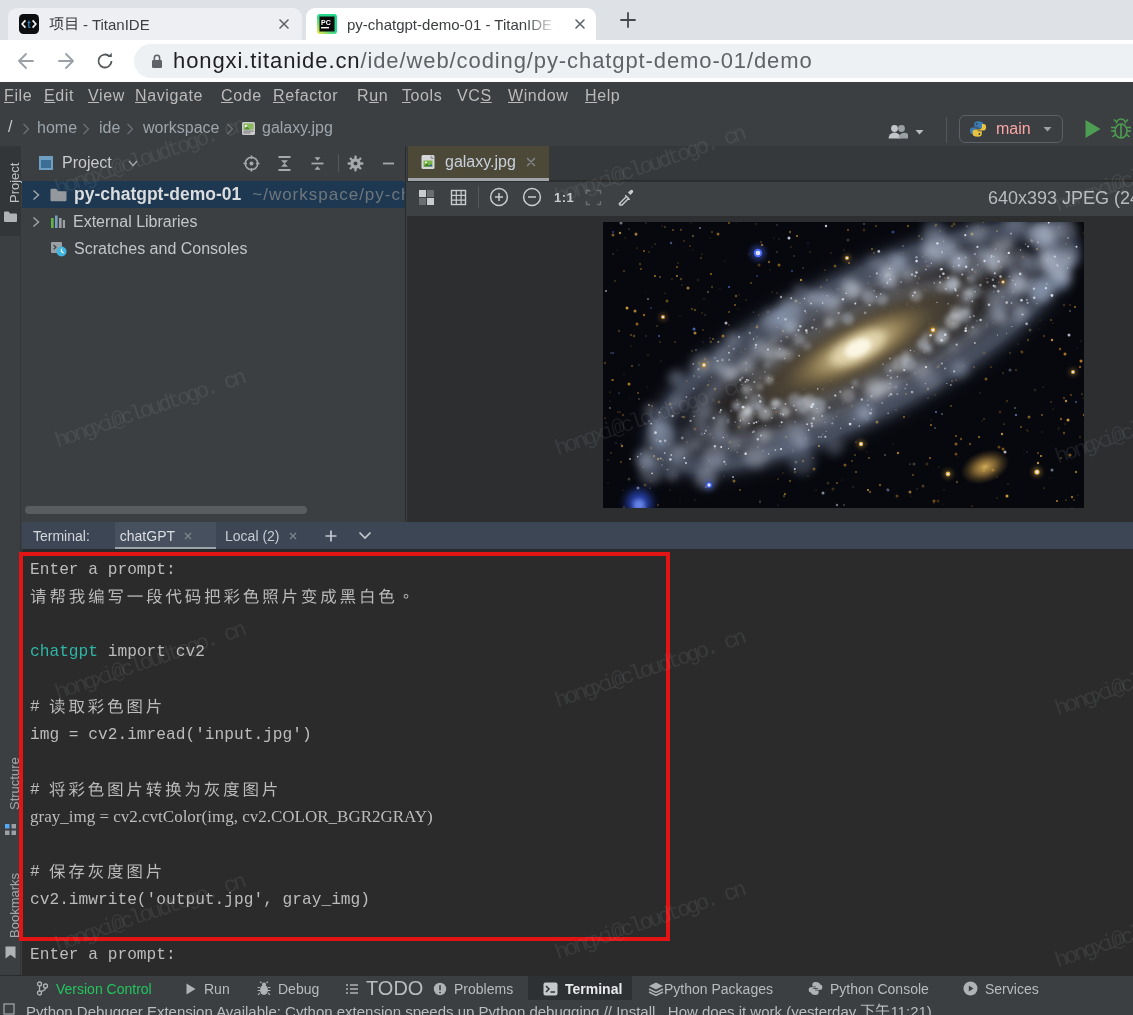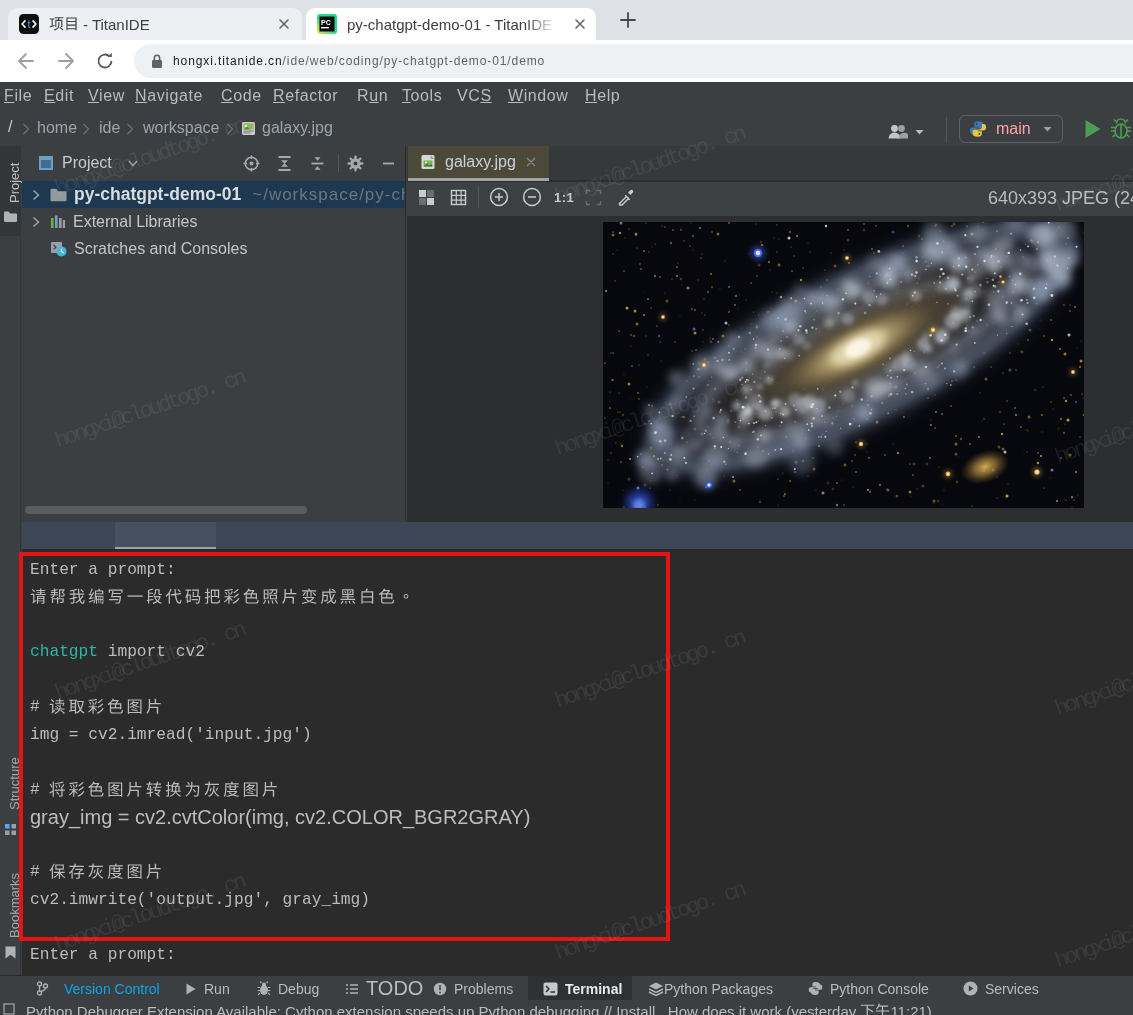--- a/index.html
+++ b/index.html
@@ -72,21 +72,21 @@
         <svg width="20" height="20" viewBox="0 0 20 20">
           <path d="M16.5 10 a6.5 6.5 0 1 1 -1.9 -4.6" stroke="#54585c" stroke-width="1.8" fill="none"></path>
           <path d="M16.8 1.8 V6 H12.6 Z" fill="#54585c"></path>
         </svg>
       </div>
       <div class="abs row" style="left:134px;top:4px;width:1100px;height:34px;background:#eef1f3;border-radius:17px;padding-left:16px">
         <svg width="14" height="16" viewBox="0 0 14 16">
           <rect x="2" y="7" width="10" height="8" rx="1.2" fill="#5f6368"></rect>
           <path d="M4.4 7 V4.8 a2.6 2.6 0 0 1 5.2 0 V7" stroke="#5f6368" stroke-width="1.6" fill="none"></path>
         </svg>
-        <span style="margin-left:9px;font-size:12px;color:#202124;white-space:nowrap;letter-spacing:0.9px">hongxi.titanide.cn<span style="color:#5f6368">/ide/web/coding/py-chatgpt-demo-01/demo</span></span>
+        <span style="margin-left:9px;font-size:22px;color:#202124;white-space:nowrap;letter-spacing:0.9px">hongxi.titanide.cn<span style="color:#5f6368">/ide/web/coding/py-chatgpt-demo-01/demo</span></span>
       </div>
     </div>
     <div class="abs" style="left:0;top:82px;width:1133px;height:30px;background:#3c3f41;color:#bbbbbb;font-size:16px">
       <div class="abs" style="left:4px;top:5px;letter-spacing:0.6px"><u>F</u>ile</div>
       <div class="abs" style="left:44px;top:5px;letter-spacing:0.6px"><u>E</u>dit</div>
       <div class="abs" style="left:88px;top:5px;letter-spacing:0.6px"><u>V</u>iew</div>
       <div class="abs" style="left:135px;top:5px;letter-spacing:0.6px"><u>N</u>avigate</div>
       <div class="abs" style="left:221px;top:5px;letter-spacing:0.6px"><u>C</u>ode</div>
       <div class="abs" style="left:273px;top:5px;letter-spacing:0.6px"><u>R</u>efactor</div>
       <div class="abs" style="left:357px;top:5px;letter-spacing:0.6px">R<u>u</u>n</div>
@@ -1596,20 +1596,45 @@
           <circle cx="101" cy="143" r="1.2" fill="#eef2ff" opacity="0.9"></circle>
 <ellipse cx="382" cy="245" rx="25" ry="16" transform="rotate(-20 382 245)" fill="url(#gm110)"></ellipse>
 <circle cx="36" cy="281" r="13" fill="#2e50d0" opacity="0.75" filter="url(#gb4)"></circle>
 <circle cx="36" cy="283" r="6" fill="#6e8cf0" opacity="0.9" filter="url(#gb2)"></circle>
 </svg>
       </div>
     </div>
     <div class="abs" style="left:22px;top:522px;width:1111px;height:453px;background:#2b2b2b"></div>
     <div class="abs" style="left:22px;top:522px;width:1111px;height:27px;background:#3d4654">
       <div class="abs" style="left:93px;top:0;width:101px;height:27px;background:#47505e;border-bottom:2px solid #9aa2ab"></div>
+      <div class="abs row" style="left:0;top:0;height:27px;width:700px;font-size:14px">
+        <span style="color:#d3d7db;margin-left:11px">Terminal:</span>
+        <span style="color:#dadee2;margin-left:30px">chatGPT</span>
+        <span style="margin-left:8px">
+          <svg width="10" height="10" viewBox="0 0 10 10">
+            <path d="M2 2 L8 8 M8 2 L2 8" stroke="#7d858e" stroke-width="1.2"></path>
+          </svg>
+        </span>
+        <span style="color:#c6ccd2;margin-left:32px">Local (2)</span>
+        <span style="margin-left:8px">
+          <svg width="10" height="10" viewBox="0 0 10 10">
+            <path d="M2 2 L8 8 M8 2 L2 8" stroke="#7d858e" stroke-width="1.2"></path>
+          </svg>
+        </span>
+        <span style="margin-left:26px">
+          <svg width="14" height="14" viewBox="0 0 14 14">
+            <path d="M7 1.5 V12.5 M1.5 7 H12.5" stroke="#c3c9cf" stroke-width="1.7"></path>
+          </svg>
+        </span>
+        <span style="margin-left:20px">
+          <svg width="14" height="9" viewBox="0 0 14 9">
+            <path d="M1.5 1.5 L7 7 L12.5 1.5" stroke="#c3c9cf" stroke-width="1.7" fill="none"></path>
+          </svg>
+        </span>
+      </div>
     </div>
     <div class="abs" style="left:19px;top:552px;width:651px;height:389px;border:4px solid #e21414;z-index:30"></div>
     <div class="abs row" style="left:30px;top:556.0px;height:27.5px;font-family:'Liberation Mono',monospace;font-size:16.2px;white-space:pre"><span style="color:#bcbcbc;letter-spacing:0">Enter a prompt:</span></div>
     <div class="abs row" style="left:30px;top:583.5px;height:27.5px;font-family:'Liberation Mono',monospace;font-size:16.2px;white-space:pre"><div class="row"><svg width="387" height="18" viewBox="0 0 387 18" style="fill:#bcbcbc">
           <path transform="translate(0.0,14.5)" d="M2.6 -13.5Q3.0 -13.1 3.5 -12.7Q4.0 -12.2 4.4 -11.8Q4.8 -11.4 5.1 -11.1L4.2 -10.2Q4.0 -10.5 3.6 -11.0Q3.1 -11.4 2.7 -11.9Q2.2 -12.3 1.8 -12.7ZM2.8 -0.1 3.1 -0.6 6.1 -2.8 6.5 -1.8Q5.4 -0.9 4.8 -0.4Q4.2 0.0 3.8 0.3Q3.5 0.6 3.3 0.7Q3.1 0.9 3.0 1.0ZM3.9 -8.7V-7.5H0.7V-8.7ZM3.0 1.0 2.4 -0.0Q2.6 -0.2 2.9 -0.5Q3.2 -0.9 3.2 -1.4V-8.7H4.4V-0.3ZM13.7 -4.4V-3.5H7.9V-4.4ZM15.3 -12.6V-11.6H6.3V-12.6ZM14.8 -10.6V-9.7H6.7V-10.6ZM15.8 -8.5V-7.6H5.8V-8.5ZM13.7 -2.1V-1.2H7.9V-2.1ZM13.7 -6.6V-5.6H8.2V1.3H7.0V-6.6ZM14.5 -0.1Q14.5 0.4 14.4 0.7Q14.3 0.9 13.9 1.1Q13.6 1.2 13.0 1.2Q12.4 1.3 11.5 1.2Q11.5 1.0 11.4 0.7Q11.3 0.4 11.2 0.2Q11.8 0.2 12.3 0.2Q12.9 0.2 13.0 0.2Q13.3 0.2 13.3 -0.1V-6.6H14.5ZM11.4 -13.9V-8.2H10.1V-13.9Z"></path>
           <path transform="translate(19.4,14.5)" d="M8.9 -8.2V-7.2H0.8V-8.2ZM8.5 -10.4V-9.4H1.5V-10.4ZM14.4 -13.2V-12.1H10.8V-5.0H9.6V-13.2ZM14.4 -13.2 14.6 -13.2 15.5 -12.7Q15.0 -12.1 14.5 -11.3Q13.9 -10.6 13.4 -10.0Q14.5 -9.4 14.9 -8.8Q15.3 -8.2 15.3 -7.6Q15.3 -7.1 15.1 -6.7Q14.9 -6.4 14.5 -6.1Q14.3 -6.0 14.0 -6.0Q13.8 -5.9 13.5 -5.9Q13.1 -5.8 12.6 -5.8Q12.1 -5.8 11.6 -5.8Q11.6 -6.1 11.5 -6.4Q11.4 -6.7 11.2 -6.9Q11.7 -6.8 12.2 -6.8Q12.6 -6.8 13.0 -6.9Q13.2 -6.9 13.4 -6.9Q13.5 -6.9 13.7 -7.0Q14.1 -7.2 14.1 -7.7Q14.1 -8.1 13.7 -8.7Q13.2 -9.2 12.1 -9.8Q12.5 -10.4 12.9 -10.9Q13.3 -11.5 13.6 -12.0Q13.9 -12.5 14.2 -12.9V-13.2ZM5.8 -9.0Q5.8 -8.5 5.6 -7.8Q5.4 -7.2 5.0 -6.6Q4.6 -5.9 3.9 -5.3Q3.1 -4.7 2.0 -4.2Q1.9 -4.4 1.6 -4.7Q1.4 -5.0 1.1 -5.1Q2.2 -5.5 2.8 -6.0Q3.5 -6.5 3.8 -7.0Q4.2 -7.5 4.4 -8.1Q4.5 -8.6 4.5 -9.0V-13.9H5.8ZM8.8 -5.6V1.3H7.6V-5.6ZM13.6 -4.3V-3.2H3.7V0.4H2.5V-4.3ZM14.3 -0.9Q14.3 -0.5 14.1 -0.2Q14.0 0.1 13.6 0.2Q13.2 0.3 12.5 0.4Q11.8 0.4 10.8 0.4Q10.8 0.1 10.6 -0.2Q10.5 -0.4 10.4 -0.7Q10.9 -0.7 11.4 -0.7Q11.8 -0.7 12.2 -0.7Q12.5 -0.7 12.7 -0.7Q12.9 -0.7 13.0 -0.7Q13.0 -0.8 13.0 -1.0V-4.3H14.3ZM8.7 -12.4Q7.8 -12.0 6.6 -11.8Q5.4 -11.6 4.1 -11.4Q2.8 -11.2 1.7 -11.1Q1.6 -11.3 1.5 -11.6Q1.5 -11.9 1.4 -12.1Q2.2 -12.2 3.1 -12.3Q4.1 -12.4 5.0 -12.6Q5.9 -12.7 6.7 -12.9Q7.5 -13.1 8.1 -13.3Z"></path>
           <path transform="translate(38.7,14.5)" d="M12.6 -13.4Q13.0 -13.0 13.5 -12.5Q14.1 -12.0 14.5 -11.5Q14.9 -11.1 15.2 -10.7L14.2 -9.9Q14.0 -10.3 13.5 -10.8Q13.1 -11.3 12.6 -11.8Q12.1 -12.4 11.6 -12.8ZM15.6 -9.0V-7.8H0.9V-9.0ZM0.7 -4.1Q1.7 -4.3 3.0 -4.6Q4.3 -4.9 5.7 -5.2Q7.2 -5.5 8.6 -5.8L8.7 -4.7Q7.4 -4.4 6.0 -4.0Q4.6 -3.7 3.4 -3.4Q2.1 -3.1 1.0 -2.9ZM5.7 -0.3Q5.7 0.3 5.5 0.6Q5.4 0.9 5.0 1.1Q4.6 1.2 3.9 1.3Q3.2 1.3 2.2 1.3Q2.2 1.2 2.1 0.9Q2.0 0.7 1.9 0.5Q1.8 0.3 1.7 0.1Q2.5 0.1 3.2 0.1Q3.9 0.1 4.1 0.1Q4.3 0.1 4.4 0.0Q4.5 -0.1 4.5 -0.3V-12.2H5.7ZM8.5 -12.6Q7.5 -12.3 6.3 -12.0Q5.1 -11.7 3.9 -11.5Q2.6 -11.3 1.4 -11.1Q1.4 -11.3 1.2 -11.6Q1.1 -11.9 1.0 -12.2Q2.2 -12.3 3.4 -12.6Q4.6 -12.8 5.7 -13.1Q6.8 -13.4 7.6 -13.7ZM10.5 -13.7Q10.5 -11.5 10.7 -9.4Q10.9 -7.3 11.2 -5.6Q11.5 -3.9 12.0 -2.6Q12.4 -1.3 13.0 -0.6Q13.5 0.1 14.1 0.1Q14.5 0.1 14.6 -0.6Q14.8 -1.2 14.9 -2.8Q15.1 -2.6 15.4 -2.5Q15.7 -2.3 15.9 -2.2Q15.8 -0.8 15.6 -0.0Q15.4 0.7 15.0 1.1Q14.6 1.4 14.0 1.4Q13.2 1.4 12.5 0.8Q11.9 0.2 11.4 -0.8Q10.8 -1.8 10.4 -3.2Q10.1 -4.6 9.8 -6.3Q9.5 -8.0 9.4 -9.9Q9.3 -11.8 9.2 -13.7ZM14.8 -6.6Q14.0 -5.1 12.9 -3.7Q11.7 -2.3 10.3 -1.2Q9.0 -0.1 7.4 0.7Q7.3 0.5 7.1 0.2Q6.8 -0.1 6.6 -0.3Q8.1 -1.0 9.4 -2.0Q10.8 -3.1 11.9 -4.4Q13.0 -5.7 13.7 -7.0Z"></path>
           <path transform="translate(58.1,14.5)" d="M1.1 -3.1 0.7 -4.1Q1.0 -4.2 1.3 -4.4Q1.5 -4.7 1.9 -5.2Q2.1 -5.4 2.4 -6.0Q2.8 -6.5 3.3 -7.2Q3.7 -7.9 4.2 -8.7Q4.6 -9.6 5.0 -10.4L6.0 -9.8Q5.4 -8.7 4.8 -7.6Q4.1 -6.5 3.4 -5.5Q2.7 -4.5 1.9 -3.6V-3.6Q1.9 -3.6 1.8 -3.6Q1.7 -3.5 1.5 -3.4Q1.4 -3.3 1.2 -3.3Q1.1 -3.2 1.1 -3.1ZM1.0 -4.0 1.6 -4.4 5.5 -5.2 5.6 -4.2Q4.2 -3.9 3.4 -3.7Q2.6 -3.5 2.1 -3.4Q1.7 -3.3 1.4 -3.2Q1.2 -3.2 1.1 -3.1ZM1.0 -7.1 0.6 -8.1Q0.8 -8.2 1.0 -8.4Q1.3 -8.7 1.5 -9.1Q1.6 -9.3 1.9 -9.8Q2.1 -10.3 2.4 -11.0Q2.7 -11.6 3.0 -12.4Q3.3 -13.1 3.5 -13.9L4.7 -13.4Q4.3 -12.4 3.8 -11.4Q3.4 -10.3 2.8 -9.4Q2.3 -8.4 1.7 -7.6V-7.6Q1.7 -7.6 1.6 -7.6Q1.5 -7.5 1.4 -7.4Q1.2 -7.3 1.1 -7.2Q1.0 -7.1 1.0 -7.1ZM1.0 -7.9 1.6 -8.3 4.4 -8.6 4.3 -7.5Q3.3 -7.4 2.7 -7.3Q2.1 -7.3 1.8 -7.2Q1.4 -7.2 1.3 -7.1Q1.1 -7.1 1.0 -7.1ZM0.7 -0.9Q1.6 -1.2 2.9 -1.7Q4.1 -2.2 5.5 -2.7L5.7 -1.7Q4.5 -1.2 3.2 -0.7Q2.0 -0.2 1.0 0.2ZM11.1 -6.2V0.8H10.3V-6.2ZM13.1 -6.2V0.8H12.3V-6.2ZM15.3 0.1Q15.3 0.5 15.3 0.7Q15.2 0.9 15.0 1.0Q14.8 1.1 14.5 1.2Q14.2 1.2 13.7 1.2Q13.7 1.0 13.6 0.7Q13.5 0.5 13.4 0.3Q13.7 0.3 13.9 0.3Q14.1 0.3 14.2 0.3Q14.4 0.3 14.4 0.1V-6.8H15.3ZM8.0 -8.5Q8.0 -7.5 7.9 -6.3Q7.8 -5.1 7.6 -3.8Q7.5 -2.5 7.1 -1.2Q6.7 0.0 6.1 1.0Q6.0 0.9 5.9 0.8Q5.7 0.7 5.5 0.5Q5.3 0.4 5.2 0.3Q5.7 -0.6 6.1 -1.8Q6.4 -2.9 6.6 -4.1Q6.7 -5.3 6.8 -6.4Q6.8 -7.6 6.8 -8.5V-12.1H8.0ZM15.2 -12.1V-8.2H7.4V-9.3H14.0V-11.0H7.4V-12.1ZM14.9 -6.8V-5.8H8.9V1.2H7.9V-6.8ZM14.8 -3.3V-2.4H8.4V-3.3ZM11.1 -14.0Q11.4 -13.5 11.7 -12.9Q12.0 -12.4 12.1 -11.9L10.9 -11.5Q10.8 -12.0 10.5 -12.5Q10.3 -13.1 10.0 -13.6Z"></path>
           <path transform="translate(77.4,14.5)" d="M15.2 -13.0V-9.7H13.9V-11.8H2.5V-9.7H1.3V-13.0ZM13.2 -9.6V-8.5H5.2V-9.6ZM12.8 -6.4V-5.3H4.6V-6.4ZM10.9 -3.5V-2.3H1.5V-3.5ZM13.6 -6.4Q13.6 -6.4 13.6 -6.3Q13.6 -6.2 13.6 -6.0Q13.6 -5.9 13.6 -5.8Q13.4 -3.8 13.2 -2.5Q13.0 -1.2 12.7 -0.4Q12.5 0.3 12.2 0.6Q11.9 0.9 11.6 1.0Q11.3 1.1 10.8 1.1Q10.4 1.1 9.6 1.1Q8.9 1.1 8.1 1.1Q8.1 0.8 8.0 0.5Q7.9 0.1 7.7 -0.1Q8.6 -0.0 9.3 -0.0Q10.1 0.0 10.4 0.0Q10.7 0.0 10.8 -0.0Q11.0 -0.1 11.1 -0.2Q11.4 -0.4 11.6 -1.1Q11.8 -1.7 12.0 -3.0Q12.2 -4.2 12.4 -6.2L12.4 -6.4ZM6.2 -11.4Q6.0 -10.4 5.8 -9.3Q5.5 -8.1 5.3 -7.1Q5.0 -6.0 4.8 -5.3H3.5Q3.8 -6.1 4.0 -7.1Q4.3 -8.2 4.5 -9.4Q4.8 -10.5 4.9 -11.5Z"></path>
           <path transform="translate(96.8,14.5)" d="M15.8 -7.1V-5.8H0.7V-7.1Z"></path>
@@ -1645,41 +1670,41 @@
           <path transform="translate(58.1,14.5)" d="M15.1 -13.1V1.3H13.9V-12.0H2.6V1.3H1.4V-13.1ZM14.6 -0.5V0.6H2.1V-0.5ZM6.7 -5.4Q7.4 -5.2 8.1 -5.0Q8.8 -4.8 9.5 -4.6Q10.2 -4.3 10.6 -4.1L10.1 -3.3Q9.7 -3.5 9.0 -3.8Q8.3 -4.0 7.6 -4.2Q6.9 -4.5 6.2 -4.6ZM7.9 -11.3Q7.4 -10.6 6.8 -9.9Q6.1 -9.1 5.4 -8.5Q4.7 -7.9 4.0 -7.5Q4.0 -7.6 3.8 -7.7Q3.6 -7.9 3.5 -8.0Q3.3 -8.1 3.2 -8.2Q4.2 -8.8 5.2 -9.7Q6.2 -10.7 6.8 -11.7ZM11.5 -10.4 11.7 -10.4 12.4 -10.0Q11.7 -9.0 10.7 -8.1Q9.7 -7.3 8.5 -6.6Q7.3 -6.0 6.0 -5.5Q4.7 -5.0 3.5 -4.7Q3.4 -4.9 3.3 -5.1Q3.2 -5.2 3.1 -5.4Q3.0 -5.6 2.9 -5.7Q4.1 -6.0 5.3 -6.4Q6.6 -6.8 7.7 -7.4Q8.9 -7.9 9.8 -8.6Q10.7 -9.4 11.2 -10.2V-10.4ZM6.1 -9.5Q6.8 -8.6 8.0 -7.9Q9.2 -7.1 10.6 -6.6Q12.1 -6.1 13.6 -5.8Q13.4 -5.7 13.2 -5.4Q13.0 -5.1 12.9 -4.9Q11.4 -5.2 9.9 -5.8Q8.5 -6.4 7.2 -7.2Q6.0 -8.0 5.2 -9.0ZM11.6 -10.4V-9.4H5.8L6.5 -10.4ZM5.1 -3.4Q5.9 -3.3 6.9 -3.1Q7.8 -2.9 8.7 -2.7Q9.6 -2.6 10.4 -2.3Q11.2 -2.1 11.8 -1.9L11.2 -1.0Q10.5 -1.3 9.3 -1.6Q8.2 -1.9 6.9 -2.1Q5.7 -2.4 4.5 -2.5Z"></path>
           <path transform="translate(77.4,14.5)" d="M14.9 -9.6V-8.3H3.6V-9.6ZM10.3 -13.8V-9.0H8.9V-13.8ZM4.3 -7.9Q4.3 -6.7 4.2 -5.5Q4.1 -4.2 3.8 -3.0Q3.6 -1.8 3.0 -0.7Q2.5 0.4 1.6 1.3Q1.5 1.2 1.3 1.0Q1.2 0.8 1.0 0.7Q0.8 0.5 0.6 0.4Q1.7 -0.8 2.2 -2.2Q2.7 -3.5 2.8 -5.0Q3.0 -6.5 3.0 -7.9V-13.4H4.3ZM12.4 -5.7V1.3H11.0V-4.4H3.6V-5.7Z"></path>
           <path transform="translate(96.8,14.5)" d="M6.9 -11.9V-10.8H0.8V-11.9ZM5.2 -9.4V1.3H4.0V-9.4ZM0.7 -2.8Q1.5 -2.9 2.6 -3.1Q3.7 -3.2 4.9 -3.5Q6.1 -3.7 7.4 -3.9L7.4 -2.8Q5.7 -2.5 4.0 -2.1Q2.3 -1.8 0.9 -1.5ZM1.3 -5.5Q1.3 -5.6 1.2 -5.8Q1.2 -6.0 1.1 -6.2Q1.0 -6.4 1.0 -6.6Q1.2 -6.6 1.4 -7.0Q1.6 -7.3 1.8 -7.9Q1.9 -8.2 2.1 -8.8Q2.3 -9.4 2.6 -10.2Q2.8 -11.0 3.0 -12.0Q3.3 -12.9 3.4 -13.9L4.6 -13.6Q4.3 -12.3 3.9 -10.9Q3.5 -9.6 3.0 -8.4Q2.6 -7.1 2.1 -6.2V-6.1Q2.1 -6.1 2.0 -6.1Q1.8 -6.0 1.7 -5.9Q1.6 -5.8 1.4 -5.7Q1.3 -5.6 1.3 -5.5ZM1.3 -6.5 2.0 -6.8H6.9V-5.7H2.5Q2.1 -5.7 1.8 -5.6Q1.4 -5.6 1.3 -5.5ZM14.2 -5.7V-4.6H9.3V-5.7ZM14.1 -5.7 14.3 -5.8 15.2 -5.4Q14.7 -4.7 14.2 -3.9Q13.6 -3.1 13.0 -2.3Q12.4 -1.5 11.8 -0.7L10.7 -1.2Q11.3 -1.9 11.9 -2.8Q12.5 -3.6 13.0 -4.3Q13.6 -5.1 13.9 -5.6V-5.7ZM9.5 -3.0Q10.4 -2.5 11.3 -1.9Q12.2 -1.3 12.9 -0.7Q13.7 -0.1 14.2 0.4L13.4 1.3Q12.9 0.8 12.1 0.2Q11.4 -0.4 10.5 -1.0Q9.6 -1.7 8.8 -2.2ZM12.4 -13.7Q12.1 -12.6 11.8 -11.4Q11.4 -10.1 11.1 -8.9Q10.7 -7.6 10.4 -6.5Q10.1 -5.4 9.8 -4.6H8.5Q8.8 -5.5 9.1 -6.6Q9.5 -7.8 9.9 -9.0Q10.2 -10.3 10.6 -11.5Q10.9 -12.8 11.1 -13.9ZM15.2 -11.9V-10.8H7.7V-11.9ZM15.8 -8.8V-7.7H7.0V-8.8Z"></path>
           <path transform="translate(116.1,14.5)" d="M0.6 -5.1Q1.5 -5.3 2.8 -5.7Q4.2 -6.1 5.5 -6.6L5.7 -5.4Q4.4 -5.0 3.2 -4.6Q1.9 -4.2 0.9 -3.9ZM5.5 -10.5V-9.4H0.8V-10.5ZM3.9 -0.2Q3.9 0.3 3.8 0.6Q3.7 0.9 3.4 1.0Q3.1 1.2 2.6 1.2Q2.2 1.3 1.4 1.3Q1.4 1.0 1.3 0.7Q1.2 0.3 1.1 0.1Q1.5 0.1 1.9 0.1Q2.3 0.1 2.4 0.1Q2.6 0.1 2.6 0.0Q2.7 -0.0 2.7 -0.2V-13.8H3.9ZM13.2 -12.4V-11.3H8.4V-12.4ZM10.1 -13.7Q9.5 -12.4 8.6 -11.0Q7.7 -9.7 6.4 -8.6Q6.3 -8.7 6.2 -8.9Q6.0 -9.0 5.9 -9.2Q5.7 -9.3 5.6 -9.4Q6.4 -10.1 7.0 -10.9Q7.6 -11.6 8.1 -12.4Q8.6 -13.2 8.9 -13.9ZM13.0 -12.4 13.2 -12.5 14.1 -11.9Q13.7 -11.4 13.3 -10.8Q12.9 -10.2 12.4 -9.7Q11.9 -9.2 11.5 -8.8Q11.3 -8.9 11.1 -9.1Q10.8 -9.2 10.6 -9.3Q11.0 -9.7 11.4 -10.2Q11.8 -10.7 12.2 -11.2Q12.6 -11.8 12.8 -12.2V-12.4ZM15.7 -4.8V-3.7H5.5V-4.8ZM14.5 -9.7V-4.4H13.3V-8.7H7.9V-4.4H6.7V-9.7ZM11.1 -4.1Q11.6 -3.1 12.3 -2.3Q13.0 -1.4 14.0 -0.8Q14.9 -0.1 16.0 0.3Q15.8 0.5 15.6 0.8Q15.3 1.0 15.2 1.3Q14.1 0.8 13.1 0.1Q12.1 -0.7 11.4 -1.7Q10.6 -2.7 10.1 -3.8ZM11.3 -6.9Q11.3 -6.2 11.2 -5.4Q11.1 -4.6 10.8 -3.7Q10.4 -2.8 9.8 -2.0Q9.2 -1.1 8.1 -0.3Q7.0 0.6 5.4 1.3Q5.3 1.1 5.1 0.9Q4.8 0.6 4.6 0.5Q6.2 -0.2 7.2 -1.0Q8.2 -1.7 8.8 -2.5Q9.4 -3.3 9.7 -4.1Q9.9 -4.9 10.0 -5.6Q10.1 -6.3 10.1 -7.0V-9.0H11.3Z"></path>
           <path transform="translate(135.4,14.5)" d="M14.1 -9.9V-8.7H1.3V-9.9ZM14.9 -9.9Q14.9 -9.9 14.9 -9.8Q14.9 -9.6 14.9 -9.5Q14.9 -9.3 14.8 -9.2Q14.8 -6.8 14.7 -5.0Q14.6 -3.3 14.4 -2.2Q14.3 -1.1 14.1 -0.4Q14.0 0.2 13.7 0.5Q13.4 0.8 13.1 1.0Q12.8 1.1 12.3 1.1Q11.9 1.2 11.2 1.2Q10.5 1.2 9.7 1.1Q9.7 0.8 9.6 0.5Q9.5 0.1 9.3 -0.2Q10.1 -0.1 10.8 -0.1Q11.5 -0.1 11.8 -0.1Q12.1 -0.1 12.3 -0.1Q12.4 -0.2 12.6 -0.3Q12.8 -0.5 12.9 -1.1Q13.1 -1.7 13.2 -2.8Q13.3 -3.9 13.4 -5.6Q13.5 -7.3 13.6 -9.6V-9.9ZM8.0 -11.9Q8.0 -10.8 7.9 -9.5Q7.8 -8.2 7.5 -6.8Q7.2 -5.4 6.5 -4.0Q5.9 -2.7 4.7 -1.4Q3.6 -0.0 1.9 1.1Q1.8 0.9 1.6 0.8Q1.4 0.6 1.2 0.4Q1.1 0.3 0.9 0.2Q2.6 -0.9 3.6 -2.1Q4.7 -3.3 5.4 -4.6Q6.0 -5.9 6.3 -7.2Q6.6 -8.5 6.7 -9.6Q6.8 -10.8 6.8 -11.9V-13.8H8.0ZM3.7 -13.4Q4.2 -12.9 4.8 -12.2Q5.3 -11.5 5.5 -11.0L4.4 -10.4Q4.2 -10.9 3.7 -11.7Q3.2 -12.4 2.7 -12.9ZM9.3 -6.6Q9.7 -6.1 10.1 -5.6Q10.6 -5.0 11.0 -4.4Q11.3 -3.9 11.6 -3.4L10.5 -2.9Q10.3 -3.3 9.9 -3.9Q9.5 -4.4 9.1 -5.0Q8.7 -5.6 8.2 -6.1Z"></path>
           <path transform="translate(154.8,14.5)" d="M15.2 -11.8V-10.6H1.1V-11.8ZM10.8 -9.8Q10.8 -8.3 10.6 -7.0Q10.5 -5.6 10.2 -4.4Q9.9 -3.1 9.2 -2.1Q8.6 -1.0 7.6 -0.1Q6.6 0.7 5.1 1.3Q5.0 1.2 4.9 1.0Q4.7 0.8 4.6 0.6Q4.5 0.4 4.3 0.3Q5.7 -0.2 6.7 -1.0Q7.6 -1.8 8.2 -2.7Q8.7 -3.7 9.0 -4.8Q9.3 -6.0 9.4 -7.2Q9.5 -8.5 9.6 -9.8ZM10.3 -6.0Q10.8 -4.6 11.6 -3.4Q12.3 -2.2 13.3 -1.2Q14.3 -0.3 15.6 0.2Q15.4 0.4 15.1 0.7Q14.9 1.0 14.7 1.2Q13.5 0.6 12.5 -0.5Q11.4 -1.5 10.6 -2.8Q9.8 -4.1 9.3 -5.7ZM7.9 -7.5Q7.8 -6.9 7.6 -6.3Q7.5 -5.7 7.3 -5.1Q7.1 -4.5 6.8 -4.0L5.8 -4.5Q6.0 -4.9 6.2 -5.5Q6.4 -6.1 6.6 -6.7Q6.8 -7.3 6.9 -7.8ZM14.4 -7.5Q14.0 -6.7 13.5 -5.8Q13.1 -5.0 12.6 -4.4L11.7 -4.9Q12.0 -5.3 12.3 -5.8Q12.6 -6.4 12.8 -6.9Q13.1 -7.5 13.3 -8.0ZM6.2 -13.8Q5.9 -10.8 5.4 -8.3Q4.9 -5.8 4.1 -3.8Q3.2 -1.8 1.7 -0.3Q1.6 -0.5 1.4 -0.7Q1.2 -0.8 1.0 -1.0Q0.8 -1.2 0.7 -1.3Q2.1 -2.6 2.9 -4.5Q3.8 -6.4 4.2 -8.8Q4.7 -11.1 4.9 -13.9Z"></path>
           <path transform="translate(174.1,14.5)" d="M15.5 -9.2V-8.2H3.7V-9.2ZM13.4 -4.4V-3.4H3.9V-4.4ZM7.6 -10.6V-6.4H11.6V-10.6H12.8V-5.4H6.4V-10.6ZM13.3 -4.4 13.5 -4.4 14.3 -4.0Q13.6 -2.7 12.5 -1.8Q11.4 -0.9 10.0 -0.3Q8.6 0.3 7.0 0.7Q5.4 1.0 3.7 1.2Q3.6 1.0 3.5 0.7Q3.3 0.4 3.2 0.2Q4.7 0.0 6.3 -0.3Q7.8 -0.6 9.1 -1.1Q10.4 -1.6 11.5 -2.4Q12.5 -3.2 13.1 -4.2V-4.4ZM6.6 -3.5Q7.4 -2.5 8.8 -1.7Q10.2 -0.9 12.0 -0.4Q13.8 0.1 15.9 0.2Q15.7 0.4 15.6 0.6Q15.5 0.8 15.3 1.0Q15.2 1.1 15.1 1.3Q13.1 1.1 11.2 0.5Q9.4 -0.0 7.9 -0.9Q6.5 -1.9 5.5 -3.1ZM15.6 -12.2V-11.1H2.7V-12.2ZM3.3 -7.7Q3.3 -6.8 3.3 -5.6Q3.2 -4.4 3.0 -3.2Q2.9 -2.0 2.6 -0.8Q2.2 0.3 1.7 1.3Q1.6 1.2 1.4 1.1Q1.2 1.0 1.0 0.9Q0.8 0.8 0.6 0.8Q1.1 -0.2 1.4 -1.3Q1.7 -2.4 1.9 -3.5Q2.0 -4.6 2.0 -5.7Q2.1 -6.8 2.1 -7.7V-12.2H3.3ZM9.0 -13.9Q9.3 -13.4 9.6 -12.8Q9.9 -12.3 10.0 -11.8L8.7 -11.5Q8.6 -11.9 8.3 -12.5Q8.1 -13.1 7.8 -13.6Z"></path>
           <path transform="translate(193.5,14.5)" d="M15.1 -13.1V1.3H13.9V-12.0H2.6V1.3H1.4V-13.1ZM14.6 -0.5V0.6H2.1V-0.5ZM6.7 -5.4Q7.4 -5.2 8.1 -5.0Q8.8 -4.8 9.5 -4.6Q10.2 -4.3 10.6 -4.1L10.1 -3.3Q9.7 -3.5 9.0 -3.8Q8.3 -4.0 7.6 -4.2Q6.9 -4.5 6.2 -4.6ZM7.9 -11.3Q7.4 -10.6 6.8 -9.9Q6.1 -9.1 5.4 -8.5Q4.7 -7.9 4.0 -7.5Q4.0 -7.6 3.8 -7.7Q3.6 -7.9 3.5 -8.0Q3.3 -8.1 3.2 -8.2Q4.2 -8.8 5.2 -9.7Q6.2 -10.7 6.8 -11.7ZM11.5 -10.4 11.7 -10.4 12.4 -10.0Q11.7 -9.0 10.7 -8.1Q9.7 -7.3 8.5 -6.6Q7.3 -6.0 6.0 -5.5Q4.7 -5.0 3.5 -4.7Q3.4 -4.9 3.3 -5.1Q3.2 -5.2 3.1 -5.4Q3.0 -5.6 2.9 -5.7Q4.1 -6.0 5.3 -6.4Q6.6 -6.8 7.7 -7.4Q8.9 -7.9 9.8 -8.6Q10.7 -9.4 11.2 -10.2V-10.4ZM6.1 -9.5Q6.8 -8.6 8.0 -7.9Q9.2 -7.1 10.6 -6.6Q12.1 -6.1 13.6 -5.8Q13.4 -5.7 13.2 -5.4Q13.0 -5.1 12.9 -4.9Q11.4 -5.2 9.9 -5.8Q8.5 -6.4 7.2 -7.2Q6.0 -8.0 5.2 -9.0ZM11.6 -10.4V-9.4H5.8L6.5 -10.4ZM5.1 -3.4Q5.9 -3.3 6.9 -3.1Q7.8 -2.9 8.7 -2.7Q9.6 -2.6 10.4 -2.3Q11.2 -2.1 11.8 -1.9L11.2 -1.0Q10.5 -1.3 9.3 -1.6Q8.2 -1.9 6.9 -2.1Q5.7 -2.4 4.5 -2.5Z"></path>
           <path transform="translate(212.8,14.5)" d="M14.9 -9.6V-8.3H3.6V-9.6ZM10.3 -13.8V-9.0H8.9V-13.8ZM4.3 -7.9Q4.3 -6.7 4.2 -5.5Q4.1 -4.2 3.8 -3.0Q3.6 -1.8 3.0 -0.7Q2.5 0.4 1.6 1.3Q1.5 1.2 1.3 1.0Q1.2 0.8 1.0 0.7Q0.8 0.5 0.6 0.4Q1.7 -0.8 2.2 -2.2Q2.7 -3.5 2.8 -5.0Q3.0 -6.5 3.0 -7.9V-13.4H4.3ZM12.4 -5.7V1.3H11.0V-4.4H3.6V-5.7Z"></path>
         </svg></div></div>
-    <div class="abs row" style="left:30px;top:803.5px;height:27.5px;font-family:Liberation Sans, sans-serif;font-size:20px;white-space:pre"><span style="color:#bcbcbc;letter-spacing:0">gray_img = cv2.cvtColor(img, cv2.COLOR_BGR2GRAY)</span></div>
+    <div class="abs row" style="left:30px;top:803.5px;height:27.5px;font-family:Liberation Serif, serif;font-size:17px;white-space:pre"><span style="color:#bcbcbc;letter-spacing:0">gray_img = cv2.cvtColor(img, cv2.COLOR_BGR2GRAY)</span></div>
     <div class="abs row" style="left:30px;top:858.5px;height:27.5px;font-family:'Liberation Mono',monospace;font-size:16.2px;white-space:pre"><span style="color:#bcbcbc;letter-spacing:0"># </span><div class="row"><svg width="116" height="18" viewBox="0 0 116 18" style="fill:#bcbcbc">
           <path transform="translate(0.0,14.5)" d="M11.1 -8.2V1.3H9.9V-8.2ZM15.7 -5.8V-4.6H5.0V-5.8ZM11.5 -5.3Q12.0 -4.3 12.7 -3.4Q13.5 -2.4 14.4 -1.6Q15.3 -0.9 16.2 -0.4Q16.1 -0.2 15.9 -0.1Q15.7 0.1 15.6 0.3Q15.4 0.5 15.3 0.6Q14.4 0.0 13.5 -0.9Q12.6 -1.7 11.8 -2.8Q11.0 -3.9 10.5 -5.0ZM10.6 -5.0Q10.0 -3.9 9.2 -2.8Q8.3 -1.8 7.4 -0.9Q6.4 0.0 5.4 0.6Q5.3 0.4 5.2 0.3Q5.0 0.1 4.9 -0.1Q4.7 -0.3 4.6 -0.4Q5.5 -0.9 6.5 -1.7Q7.5 -2.5 8.3 -3.4Q9.1 -4.4 9.6 -5.4ZM7.5 -8.9H13.6V-12.0H7.5ZM14.8 -13.1V-7.8H6.3V-13.1ZM5.7 -13.4Q5.2 -12.1 4.4 -10.7Q3.7 -9.4 2.8 -8.2Q2.0 -7.0 1.1 -6.1Q1.0 -6.2 0.9 -6.4Q0.8 -6.7 0.6 -6.9Q0.5 -7.1 0.4 -7.3Q1.2 -8.1 2.0 -9.1Q2.8 -10.2 3.4 -11.4Q4.1 -12.6 4.6 -13.8ZM2.8 1.3V-9.6L4.0 -10.7L4.0 -10.7V1.3Z"></path>
           <path transform="translate(19.4,14.5)" d="M15.8 -4.4V-3.2H5.5V-4.4ZM13.7 -8.7V-7.5H6.9V-8.7ZM11.4 -0.2Q11.4 0.4 11.2 0.7Q11.1 1.0 10.7 1.1Q10.3 1.3 9.5 1.3Q8.8 1.3 7.8 1.3Q7.7 1.0 7.6 0.7Q7.5 0.4 7.4 0.1Q7.9 0.1 8.4 0.2Q8.9 0.2 9.3 0.2Q9.6 0.2 9.8 0.1Q10.0 0.1 10.1 0.1Q10.1 -0.0 10.1 -0.2V-5.8H11.4ZM13.7 -8.7 14.0 -8.7 14.8 -8.1Q14.2 -7.5 13.6 -7.0Q12.9 -6.4 12.2 -5.9Q11.5 -5.4 10.8 -5.0Q10.7 -5.2 10.5 -5.4Q10.3 -5.6 10.1 -5.8Q10.7 -6.1 11.3 -6.5Q12.0 -7.0 12.5 -7.5Q13.1 -8.0 13.4 -8.4V-8.7ZM15.5 -11.7V-10.5H1.0V-11.7ZM7.6 -13.6Q7.1 -11.7 6.2 -9.8Q5.3 -8.0 4.0 -6.4Q2.8 -4.7 1.2 -3.6Q1.1 -3.7 1.0 -3.9Q0.9 -4.1 0.7 -4.3Q0.6 -4.5 0.5 -4.7Q1.6 -5.5 2.6 -6.5Q3.5 -7.6 4.2 -8.8Q4.9 -10.0 5.5 -11.3Q6.0 -12.6 6.4 -13.9ZM4.3 -7.1V1.3H3.1V-7.1Z"></path>
           <path transform="translate(38.7,14.5)" d="M15.2 -11.8V-10.6H1.1V-11.8ZM10.8 -9.8Q10.8 -8.3 10.6 -7.0Q10.5 -5.6 10.2 -4.4Q9.9 -3.1 9.2 -2.1Q8.6 -1.0 7.6 -0.1Q6.6 0.7 5.1 1.3Q5.0 1.2 4.9 1.0Q4.7 0.8 4.6 0.6Q4.5 0.4 4.3 0.3Q5.7 -0.2 6.7 -1.0Q7.6 -1.8 8.2 -2.7Q8.7 -3.7 9.0 -4.8Q9.3 -6.0 9.4 -7.2Q9.5 -8.5 9.6 -9.8ZM10.3 -6.0Q10.8 -4.6 11.6 -3.4Q12.3 -2.2 13.3 -1.2Q14.3 -0.3 15.6 0.2Q15.4 0.4 15.1 0.7Q14.9 1.0 14.7 1.2Q13.5 0.6 12.5 -0.5Q11.4 -1.5 10.6 -2.8Q9.8 -4.1 9.3 -5.7ZM7.9 -7.5Q7.8 -6.9 7.6 -6.3Q7.5 -5.7 7.3 -5.1Q7.1 -4.5 6.8 -4.0L5.8 -4.5Q6.0 -4.9 6.2 -5.5Q6.4 -6.1 6.6 -6.7Q6.8 -7.3 6.9 -7.8ZM14.4 -7.5Q14.0 -6.7 13.5 -5.8Q13.1 -5.0 12.6 -4.4L11.7 -4.9Q12.0 -5.3 12.3 -5.8Q12.6 -6.4 12.8 -6.9Q13.1 -7.5 13.3 -8.0ZM6.2 -13.8Q5.9 -10.8 5.4 -8.3Q4.9 -5.8 4.1 -3.8Q3.2 -1.8 1.7 -0.3Q1.6 -0.5 1.4 -0.7Q1.2 -0.8 1.0 -1.0Q0.8 -1.2 0.7 -1.3Q2.1 -2.6 2.9 -4.5Q3.8 -6.4 4.2 -8.8Q4.7 -11.1 4.9 -13.9Z"></path>
           <path transform="translate(58.1,14.5)" d="M15.5 -9.2V-8.2H3.7V-9.2ZM13.4 -4.4V-3.4H3.9V-4.4ZM7.6 -10.6V-6.4H11.6V-10.6H12.8V-5.4H6.4V-10.6ZM13.3 -4.4 13.5 -4.4 14.3 -4.0Q13.6 -2.7 12.5 -1.8Q11.4 -0.9 10.0 -0.3Q8.6 0.3 7.0 0.7Q5.4 1.0 3.7 1.2Q3.6 1.0 3.5 0.7Q3.3 0.4 3.2 0.2Q4.7 0.0 6.3 -0.3Q7.8 -0.6 9.1 -1.1Q10.4 -1.6 11.5 -2.4Q12.5 -3.2 13.1 -4.2V-4.4ZM6.6 -3.5Q7.4 -2.5 8.8 -1.7Q10.2 -0.9 12.0 -0.4Q13.8 0.1 15.9 0.2Q15.7 0.4 15.6 0.6Q15.5 0.8 15.3 1.0Q15.2 1.1 15.1 1.3Q13.1 1.1 11.2 0.5Q9.4 -0.0 7.9 -0.9Q6.5 -1.9 5.5 -3.1ZM15.6 -12.2V-11.1H2.7V-12.2ZM3.3 -7.7Q3.3 -6.8 3.3 -5.6Q3.2 -4.4 3.0 -3.2Q2.9 -2.0 2.6 -0.8Q2.2 0.3 1.7 1.3Q1.6 1.2 1.4 1.1Q1.2 1.0 1.0 0.9Q0.8 0.8 0.6 0.8Q1.1 -0.2 1.4 -1.3Q1.7 -2.4 1.9 -3.5Q2.0 -4.6 2.0 -5.7Q2.1 -6.8 2.1 -7.7V-12.2H3.3ZM9.0 -13.9Q9.3 -13.4 9.6 -12.8Q9.9 -12.3 10.0 -11.8L8.7 -11.5Q8.6 -11.9 8.3 -12.5Q8.1 -13.1 7.8 -13.6Z"></path>
           <path transform="translate(77.4,14.5)" d="M15.1 -13.1V1.3H13.9V-12.0H2.6V1.3H1.4V-13.1ZM14.6 -0.5V0.6H2.1V-0.5ZM6.7 -5.4Q7.4 -5.2 8.1 -5.0Q8.8 -4.8 9.5 -4.6Q10.2 -4.3 10.6 -4.1L10.1 -3.3Q9.7 -3.5 9.0 -3.8Q8.3 -4.0 7.6 -4.2Q6.9 -4.5 6.2 -4.6ZM7.9 -11.3Q7.4 -10.6 6.8 -9.9Q6.1 -9.1 5.4 -8.5Q4.7 -7.9 4.0 -7.5Q4.0 -7.6 3.8 -7.7Q3.6 -7.9 3.5 -8.0Q3.3 -8.1 3.2 -8.2Q4.2 -8.8 5.2 -9.7Q6.2 -10.7 6.8 -11.7ZM11.5 -10.4 11.7 -10.4 12.4 -10.0Q11.7 -9.0 10.7 -8.1Q9.7 -7.3 8.5 -6.6Q7.3 -6.0 6.0 -5.5Q4.7 -5.0 3.5 -4.7Q3.4 -4.9 3.3 -5.1Q3.2 -5.2 3.1 -5.4Q3.0 -5.6 2.9 -5.7Q4.1 -6.0 5.3 -6.4Q6.6 -6.8 7.7 -7.4Q8.9 -7.9 9.8 -8.6Q10.7 -9.4 11.2 -10.2V-10.4ZM6.1 -9.5Q6.8 -8.6 8.0 -7.9Q9.2 -7.1 10.6 -6.6Q12.1 -6.1 13.6 -5.8Q13.4 -5.7 13.2 -5.4Q13.0 -5.1 12.9 -4.9Q11.4 -5.2 9.9 -5.8Q8.5 -6.4 7.2 -7.2Q6.0 -8.0 5.2 -9.0ZM11.6 -10.4V-9.4H5.8L6.5 -10.4ZM5.1 -3.4Q5.9 -3.3 6.9 -3.1Q7.8 -2.9 8.7 -2.7Q9.6 -2.6 10.4 -2.3Q11.2 -2.1 11.8 -1.9L11.2 -1.0Q10.5 -1.3 9.3 -1.6Q8.2 -1.9 6.9 -2.1Q5.7 -2.4 4.5 -2.5Z"></path>
           <path transform="translate(96.8,14.5)" d="M14.9 -9.6V-8.3H3.6V-9.6ZM10.3 -13.8V-9.0H8.9V-13.8ZM4.3 -7.9Q4.3 -6.7 4.2 -5.5Q4.1 -4.2 3.8 -3.0Q3.6 -1.8 3.0 -0.7Q2.5 0.4 1.6 1.3Q1.5 1.2 1.3 1.0Q1.2 0.8 1.0 0.7Q0.8 0.5 0.6 0.4Q1.7 -0.8 2.2 -2.2Q2.7 -3.5 2.8 -5.0Q3.0 -6.5 3.0 -7.9V-13.4H4.3ZM12.4 -5.7V1.3H11.0V-4.4H3.6V-5.7Z"></path>
         </svg></div></div>
     <div class="abs row" style="left:30px;top:886.0px;height:27.5px;font-family:'Liberation Mono',monospace;font-size:16.2px;white-space:pre"><span style="color:#bcbcbc;letter-spacing:0">cv2.imwrite('output.jpg', gray_img)</span></div>
     <div class="abs row" style="left:30px;top:941px;height:27.5px;font-family:'Liberation Mono',monospace;font-size:16.2px;white-space:pre"><span style="color:#bcbcbc;letter-spacing:0">Enter a prompt:</span></div>
     <div class="abs" style="left:0;top:975px;width:1133px;height:25px;background:#3c3f41;border-top:1px solid #2b2b2b">
       <div class="abs" style="left:528px;top:0;width:104px;height:25px;background:#2e3133"></div>
       <div class="abs row" style="left:36px;top:0;height:25px">
         <svg width="13" height="15" viewBox="0 0 13 15">
           <circle cx="3.5" cy="3" r="2" stroke="#b0b3b6" stroke-width="1.3" fill="none"></circle>
           <circle cx="9.5" cy="5" r="2" stroke="#b0b3b6" stroke-width="1.3" fill="none"></circle>
           <circle cx="3.5" cy="12" r="2" stroke="#b0b3b6" stroke-width="1.3" fill="none"></circle>
           <path d="M3.5 5 V10 M9.5 7 C9.5 10 6 9.5 4.8 10.8" stroke="#b0b3b6" stroke-width="1.3" fill="none"></path>
         </svg>
-        <span style="font-size:14px;color:#0ea5e9;margin-left:15px;">Version Control</span>
+        <span style="font-size:14px;color:#22c55e;margin-left:7px;">Version Control</span>
       </div>
       <div class="abs row" style="left:185px;top:0;height:25px">
         <svg width="12" height="14" viewBox="0 0 12 14">
           <path d="M1.5 1.5 L10.5 7 L1.5 12.5 Z" fill="#b0b3b6"></path>
         </svg>
         <span style="font-size:14px;color:#b9bcbe;margin-left:7px;">Run</span>
       </div>
       <div class="abs row" style="left:257px;top:0;height:25px">
         <svg width="14" height="15" viewBox="0 0 14 15">
           <ellipse cx="7" cy="9" rx="4" ry="5" fill="#b0b3b6"></ellipse>

